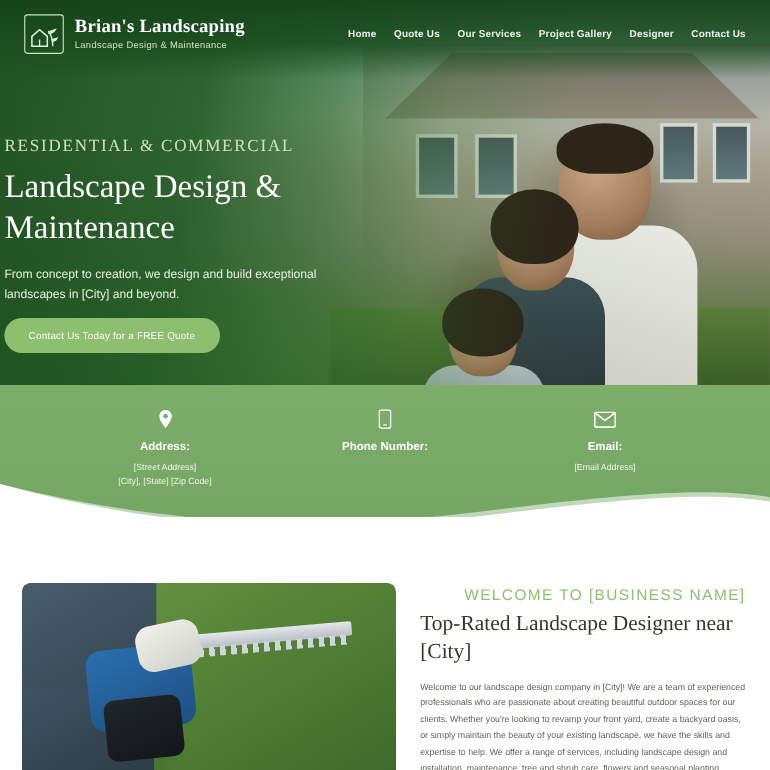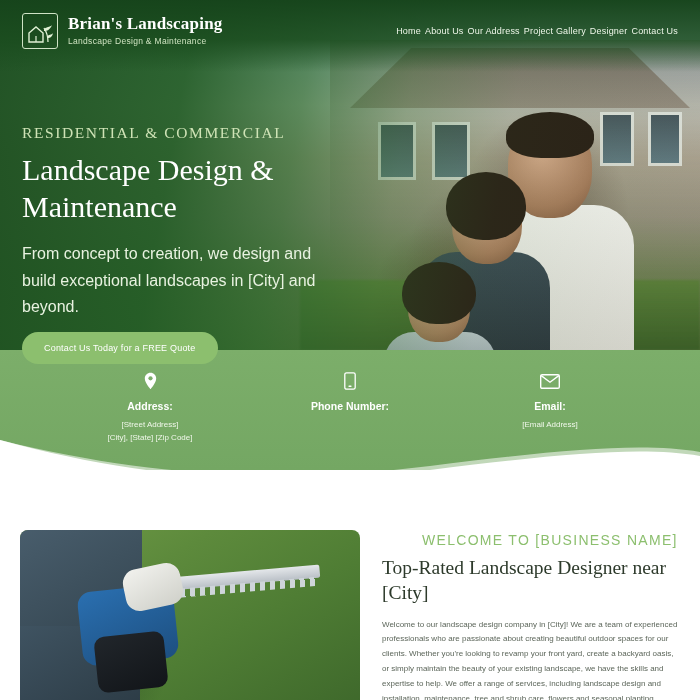--- a/index.html
+++ b/index.html
@@ -84,34 +84,34 @@
   }
   .brand { display:flex; align-items:center; gap:10px; }
   .logo-mark {
     width:36px; height:36px; border:1.6px solid #cfe3c6; border-radius:3px;
     position:relative; flex:0 0 auto;
   }
   .logo-mark svg { position:absolute; left:3px; top:3px; }
   .brand-text { line-height:1.1; }
   .brand-name { color:#ffffff; font-size:17px; font-family:"Liberation Serif", serif; font-weight:700; letter-spacing:.2px; }
   .brand-tag { color:#cfe3c1; font-size:8.5px; margin-top:3px; letter-spacing:.3px; }
-  .nav { display:flex; align-items:flex-end; gap:4px; }
+  .nav { display:flex; align-items:flex-end; gap:16px;font-weight:bold; }
   .nav a { color:#eef6e9; font-size:9px; text-decoration:none; letter-spacing:.2px; }
 
   
-  .hero-copy { position:absolute; left:22px; top:124px; width:370px; z-index:5; }
+  .hero-copy { position:absolute; left:4px; top:124px; width:370px; z-index:5; }
   .eyebrow {
     color:#cfe3b6; font-family:"Liberation Serif", serif; font-size:15.5px;
     letter-spacing:1.6px; margin-bottom:10px;
   }
   .hero-title {
     color:#ffffff; font-family:"Liberation Serif", serif; font-size:30px;
     line-height:1.22; font-weight:400; margin-bottom:16px; max-width:330px;
   }
-  .hero-sub { color:#e8f2e0; font-size:16px; line-height:1.65; max-width:320px; }
+  .hero-sub { color:#e8f2e0; font-size:11px; line-height:1.65; max-width:320px; }
   .cta {
     display:inline-block; margin-top:12px; padding:11px 22px;
     background:#8cbf6e; color:#ffffff; border-radius:22px;
     font-size:9px; letter-spacing:.2px; border:none; cursor:pointer;
   }
 
   
   .strip {
     position:absolute; left:0; top:350px; width:700px; height:120px;
     background: linear-gradient(180deg,#7cae6a 0%, #74a763 100%);
@@ -220,22 +220,22 @@
           <path d="M21 19 C24 17 26 18 27 16 C26 21 23 21 21 21 Z" fill="#dff0d4"></path>
         </svg>
       </div>
       <div class="brand-text">
         <div class="brand-name">Brian's Landscaping</div>
         <div class="brand-tag">Landscape Design &amp; Maintenance</div>
       </div>
     </div>
     <div class="nav">
       <a href="#">Home</a>
-      <a href="#">About Us</a>
-      <a href="#">Our Address</a>
+      <a href="#">Quote Us</a>
+      <a href="#">Our Services</a>
       <a href="#">Project Gallery</a>
       <a href="#">Designer</a>
       <a href="#">Contact Us</a>
     </div>
   </div>
 
   <div class="hero-copy">
     <div class="eyebrow">RESIDENTIAL &amp; COMMERCIAL</div>
     <div class="hero-title">Landscape Design &amp; Maintenance</div>
     <div class="hero-sub">From concept to creation, we design and build exceptional landscapes in [City] and beyond.</div>

